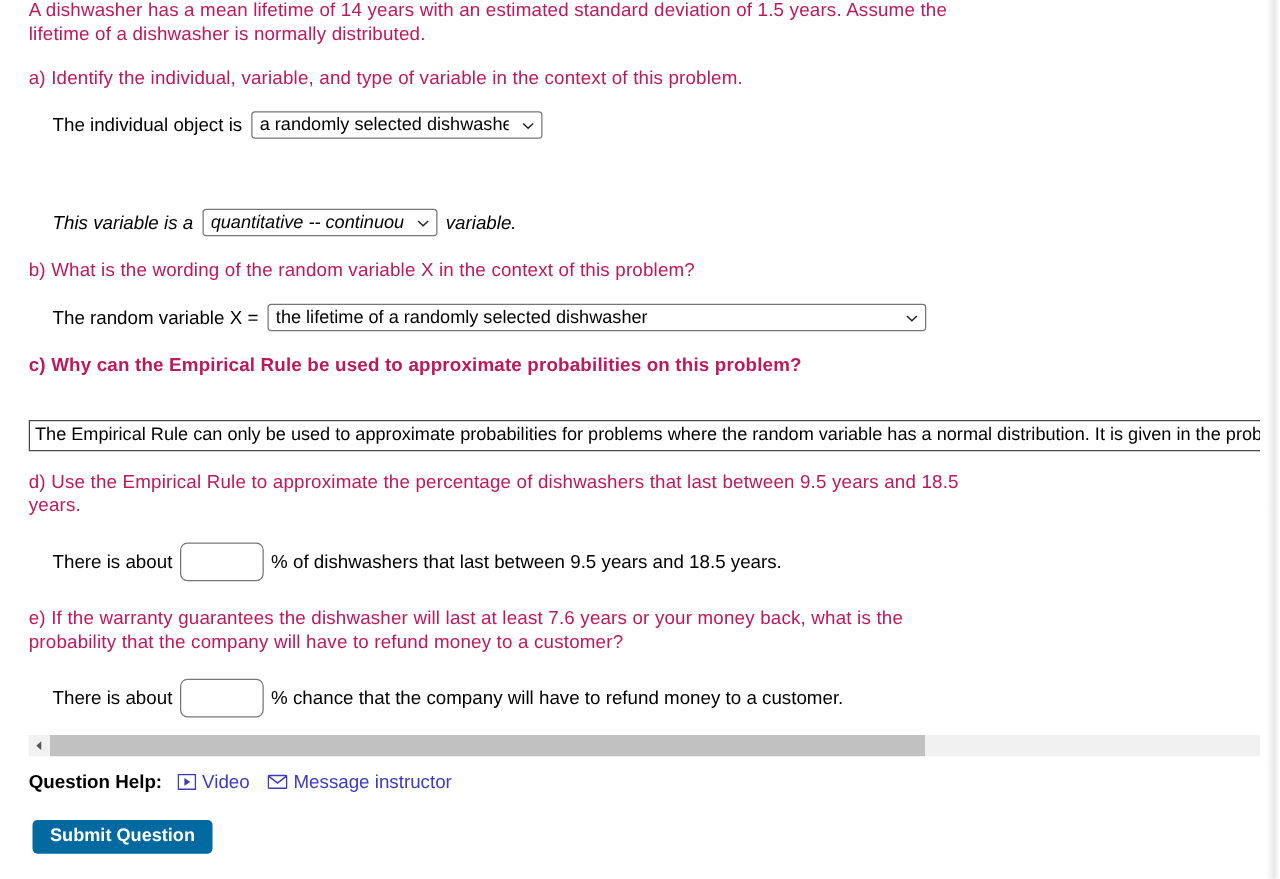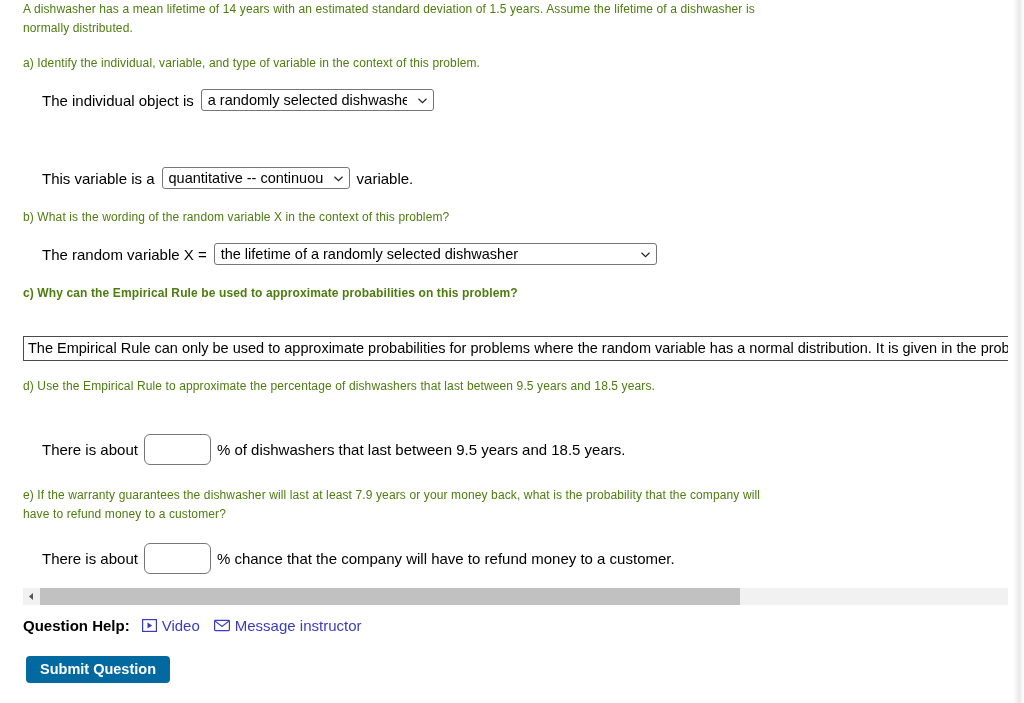--- a/index.html
+++ b/index.html
@@ -27,23 +27,23 @@
     top: 0;
     right: 0;
     width: 16px;
     height: 703px;
     background: linear-gradient(to right, #ffffff 0%, #ffffff 30%, #e9e9e9 72%, #f7f7f7 88%, #ffffff 100%);
     pointer-events: none;
   }
 
   p.para {
     margin: 0;
-    font-size: 12px;
+    font-size: 15px;
     line-height: 18.5px;
-    color: #4d7c0f;
+    color: #be185d;
     letter-spacing: 0.01em;
   }
 
   .row {
     display: flex;
     align-items: center;
     font-size: 15px;
     color: #000;
     white-space: nowrap;
   }
@@ -76,21 +76,21 @@
     flex: 0 0 auto;
     display: inline-block;
     width: 11px;
     height: 11px;
   }
   .chev svg { display: block; }
 
   .sel-individual { width: 233px; }
   .sel-variable   { width: 233px; }
   .sel-type       { width: 188px; }
-  .sel-rv         { width: 443px; text-align: center; }
+  .sel-rv         { width: 527px; text-align: center; }
 
   
   .answer-textarea {
     position: absolute;
     left: 23px;
     top: 336px;
     width: 1022px;
     height: 25px;
     border: 1px solid #4a4a4a;
     background: #ffffff;
@@ -221,21 +221,21 @@
       <span class="sel-text">a randomly selected dishwasher</span>
       <span class="chev">
         <svg width="11" height="11" viewBox="0 0 11 11">
             <polyline points="1.5,3.8 5.5,7.6 9.5,3.8" fill="none" stroke="#222" stroke-width="1.2"></polyline>
           </svg>
       </span>
     </span>
   </div>
 
 
-  <div class="row indent" style="position:absolute; left:0px; top:167px;">
+  <div class="row indent" style="position:absolute; left:0px; top:167px;font-style:italic;">
     <span>This variable is a</span>
     <span class="sel sel-type" style="margin-left:7px;">
       <span class="sel-text">quantitative -- continuous</span>
       <span class="chev">
         <svg width="11" height="11" viewBox="0 0 11 11">
             <polyline points="1.5,3.8 5.5,7.6 9.5,3.8" fill="none" stroke="#222" stroke-width="1.2"></polyline>
           </svg>
       </span>
     </span>
     <span style="margin-left:7px;">variable.</span>
@@ -267,21 +267,21 @@
     <p class="para">d) Use the Empirical Rule to approximate the percentage of dishwashers that last between 9.5 years and 18.5 years.</p>
   </div>
 
   <div class="row indent" style="position:absolute; left:0px; top:434px;">
     <span>There is about</span>
     <span class="num-input"></span>
     <span>% of dishwashers that last between 9.5 years and 18.5 years.</span>
   </div>
 
   <div style="position:absolute; left:23px; top:486px; width:760px;">
-    <p class="para">e) If the warranty guarantees the dishwasher will last at least 7.9 years or your money back, what is the probability that the company will have to refund money to a customer?</p>
+    <p class="para">e) If the warranty guarantees the dishwasher will last at least 7.6 years or your money back, what is the probability that the company will have to refund money to a customer?</p>
   </div>
 
   <div class="row indent" style="position:absolute; left:0px; top:543px;">
     <span>There is about</span>
     <span class="num-input"></span>
     <span>% chance that the company will have to refund money to a customer.</span>
   </div>
 
   <div class="hscroll">
     <div class="arrow">

